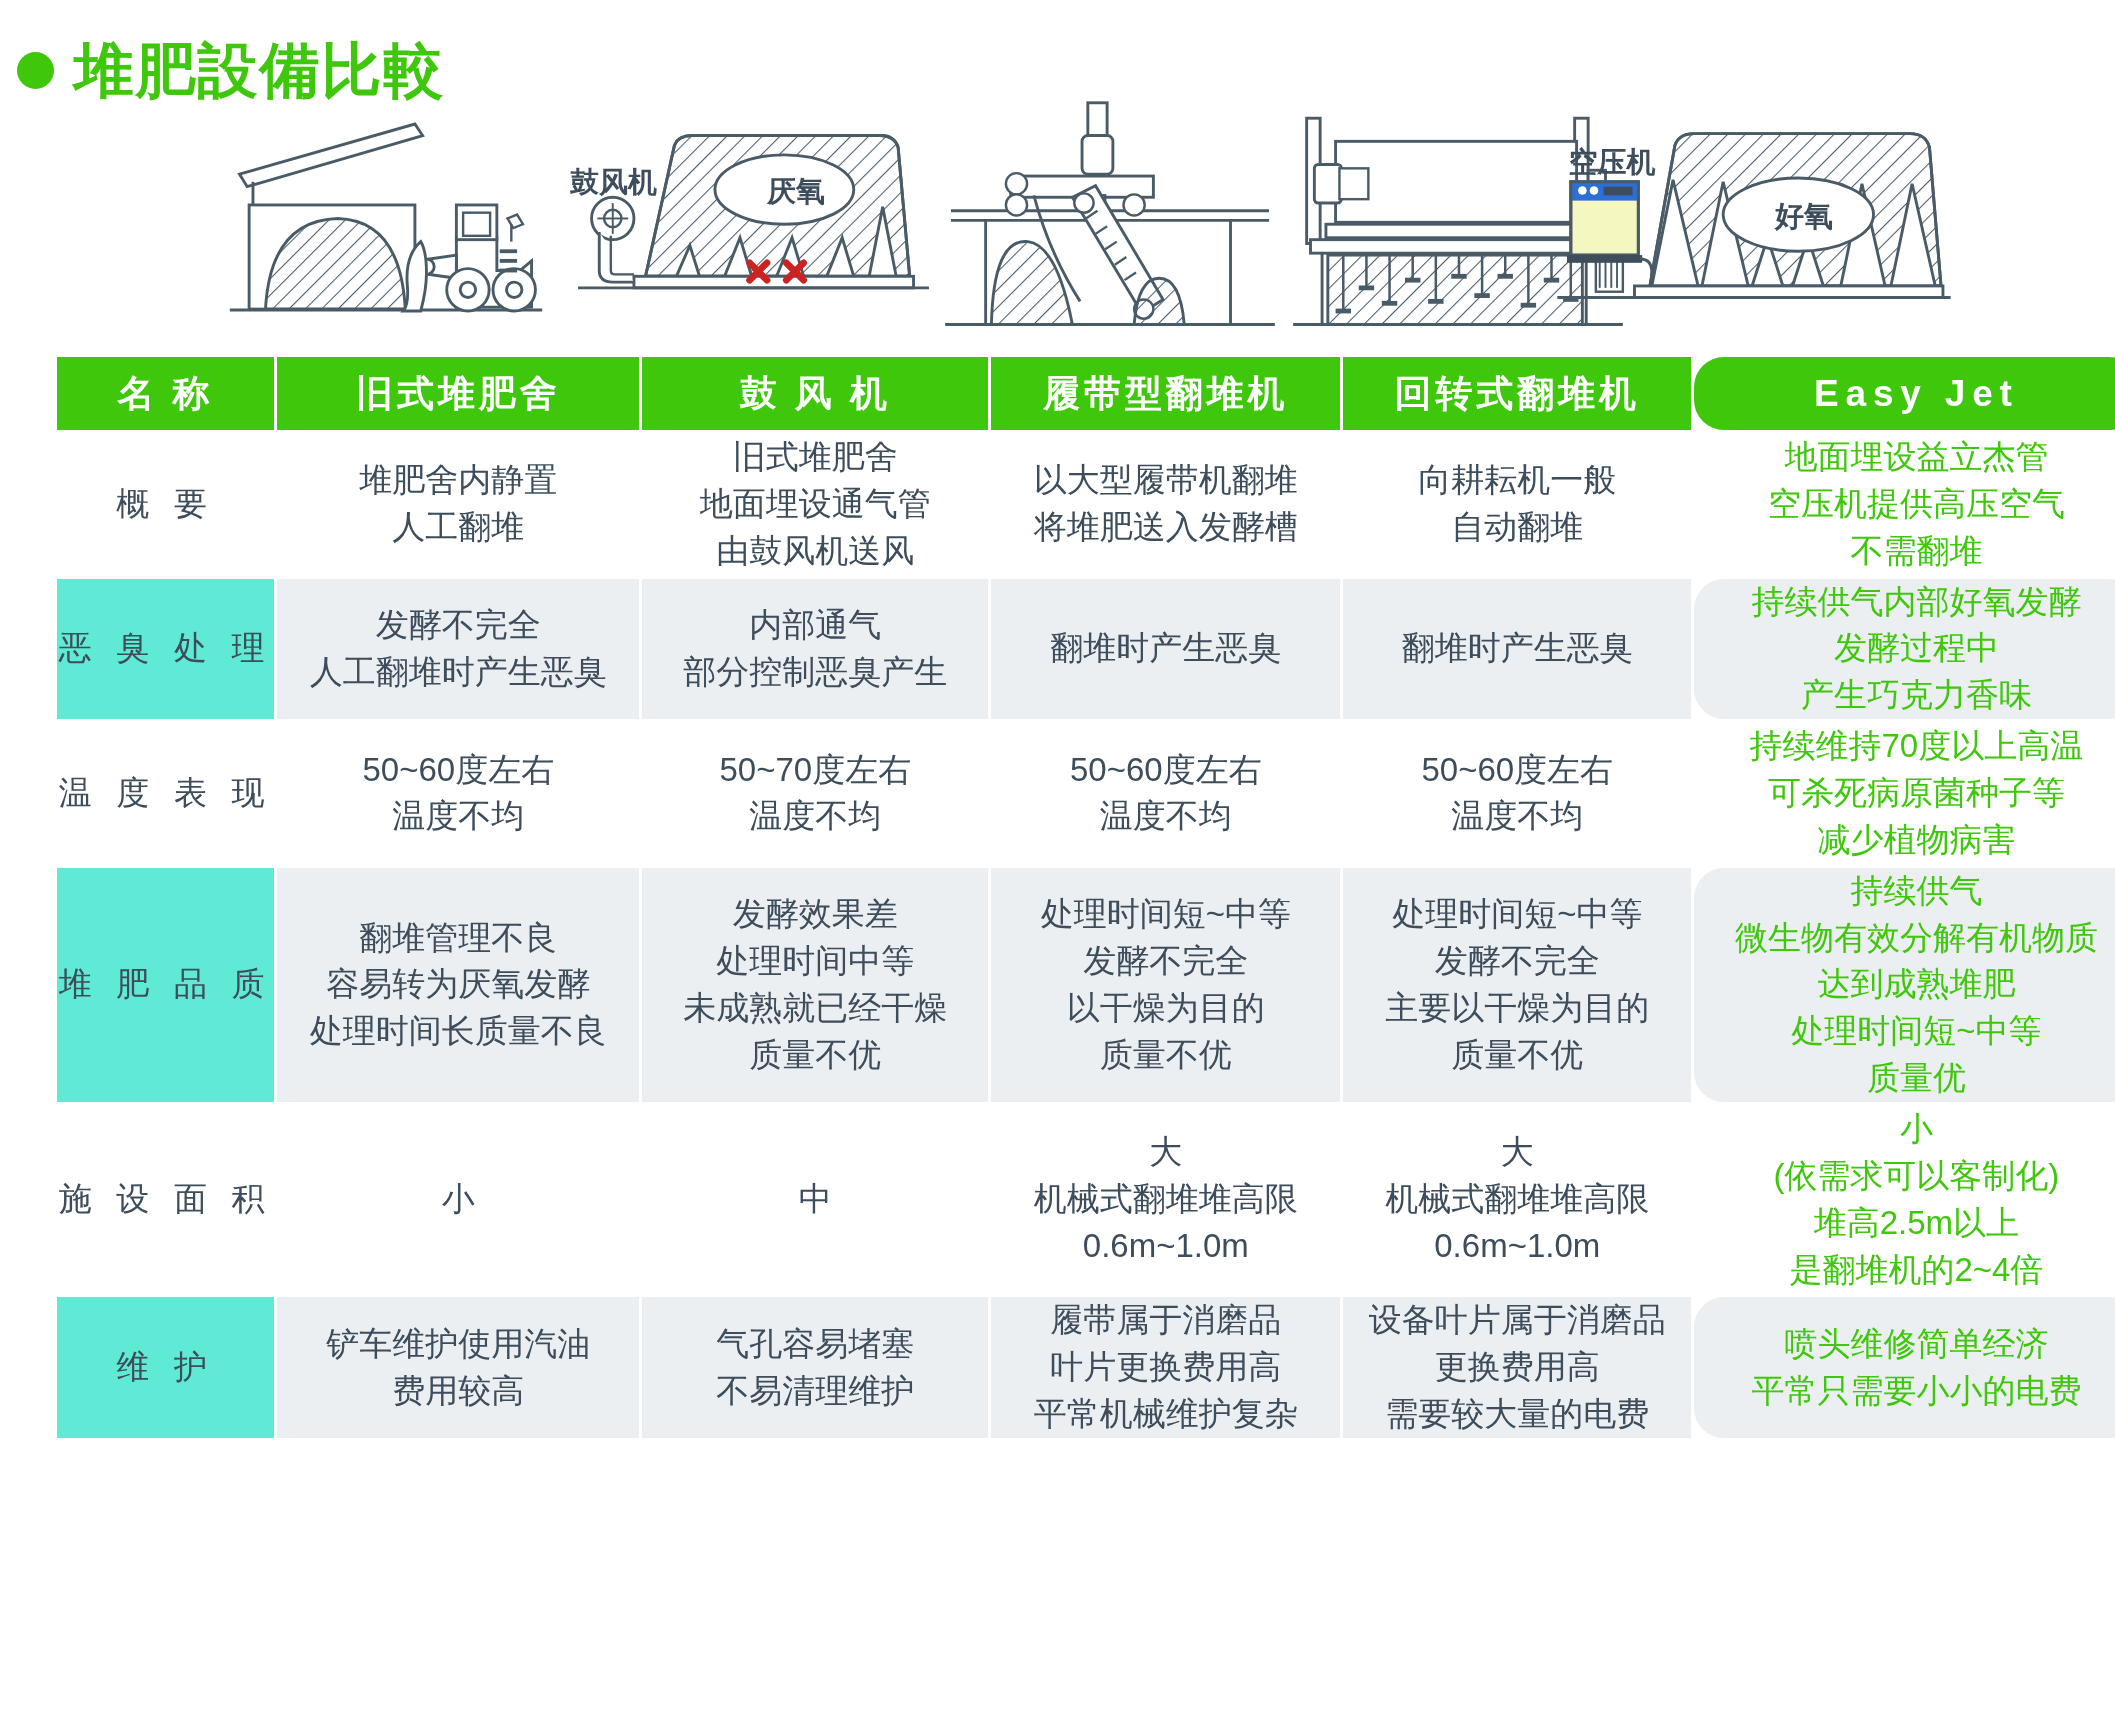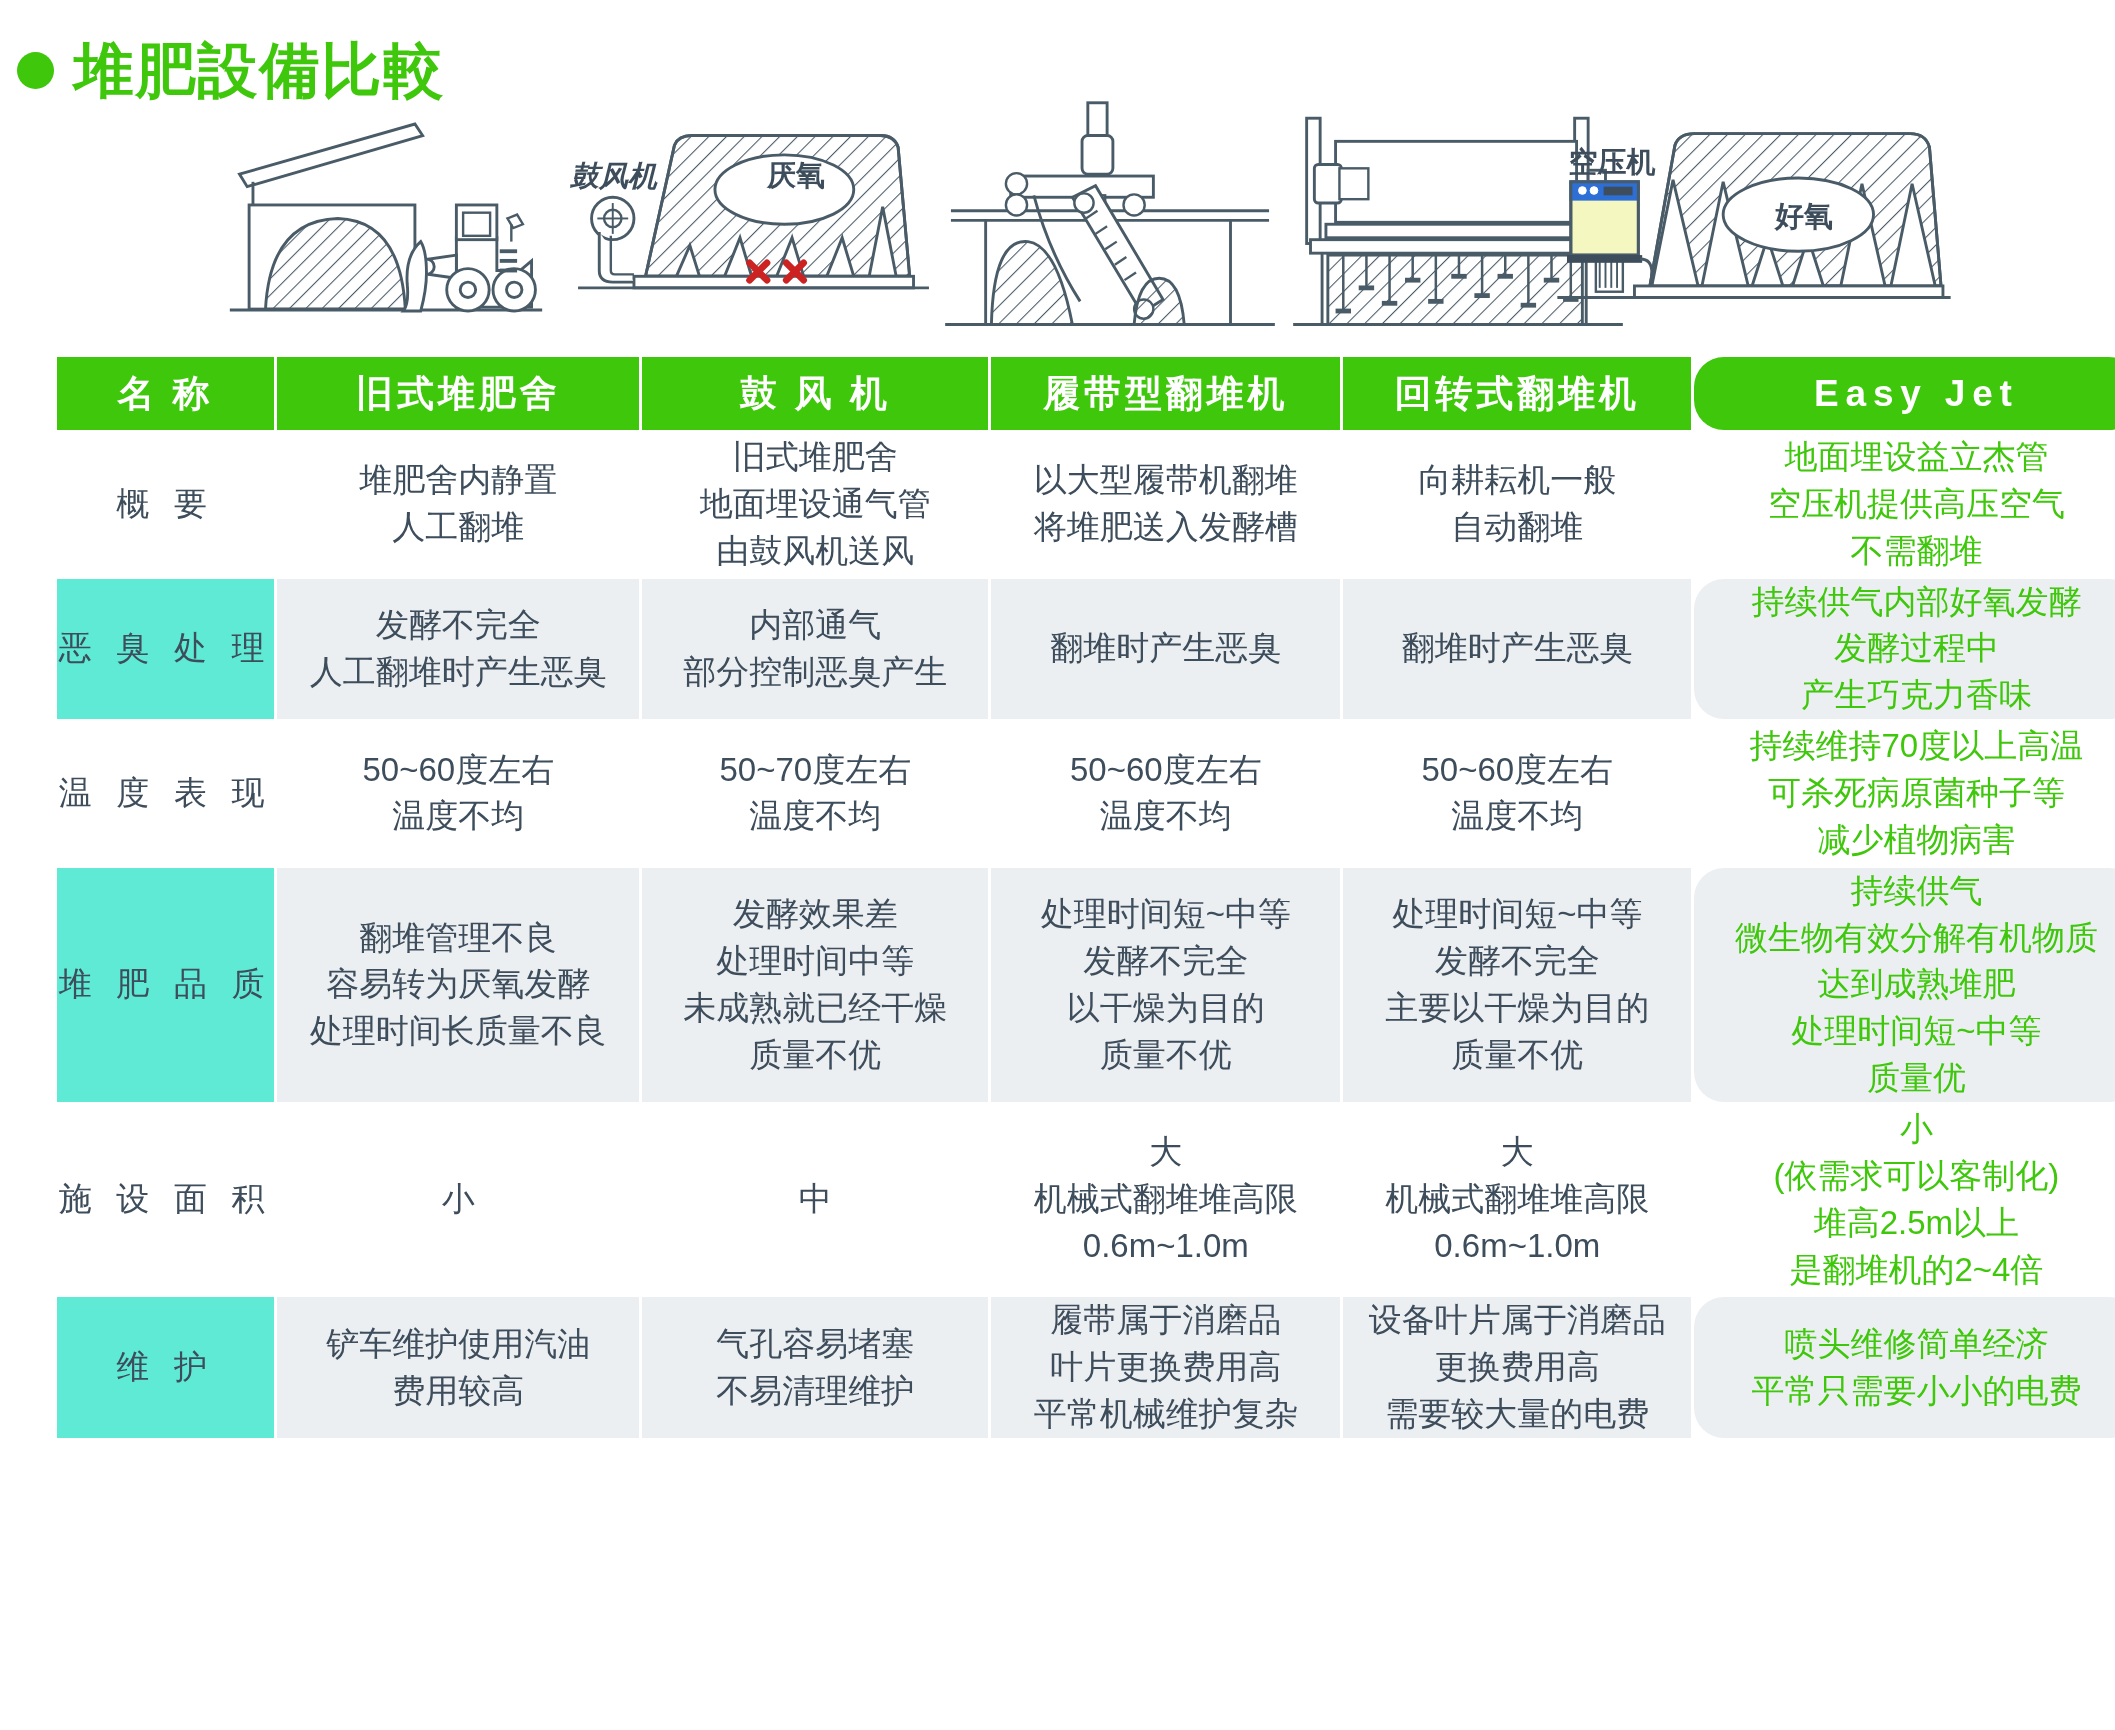--- a/index.html
+++ b/index.html
@@ -125,21 +125,21 @@
         <circle cx="303" cy="200" r="22" fill="#fff"></circle>
           <circle cx="303" cy="200" r="8" fill="#fff"></circle>
 
         <line x1="288" y1="160" x2="306" y2="160" stroke-width="4"></line>
         <line x1="288" y1="170" x2="306" y2="170" stroke-width="4"></line>
         <line x1="288" y1="180" x2="306" y2="180" stroke-width="4"></line>
       </svg>
     </div>
 
     <div class="illus" style="left:570px;">
-      <span class="ill-label" style="left:0px;top:60px;font-style:italic;">鼓风机</span>
+      <span class="ill-label" style="left:0px;top:66px;">鼓风机</span>
       <svg width="367" height="241" viewBox="0 0 380 250" fill="none" stroke="#4a5b68" stroke-width="3" style="margin-left:0">
         <defs>
           <pattern id="hatch2" width="13" height="13" patternTransform="rotate(45)" patternUnits="userSpaceOnUse">
             <line x1="0" y1="0" x2="0" y2="13" stroke="#4a5b68" stroke-width="2.2"></line>
           </pattern>
         </defs>
 
         <path d="M78 186 L108 50 Q112 40 126 40 L322 40 Q336 40 340 52 L352 186 Z" fill="url(#hatch2)"></path>
         <path d="M78 186 L108 50 Q112 40 126 40 L322 40 Q336 40 340 52 L352 186 Z" fill="none"></path>
 
@@ -162,21 +162,21 @@
 
         <line x1="8" y1="198" x2="372" y2="198"></line>
 
         <g stroke="#cc2222" stroke-width="7" stroke-linecap="round">
           <line x1="186" y1="172" x2="204" y2="190"></line>
             <line x1="204" y1="172" x2="186" y2="190"></line>
           <line x1="224" y1="172" x2="242" y2="190"></line>
             <line x1="242" y1="172" x2="224" y2="190"></line>
         </g>
       </svg>
-      <span class="ill-label" style="left:197px;top:59px;font-size:29px;">厌氧</span>
+      <span class="ill-label" style="left:197px;top:75px;font-size:29px;">厌氧</span>
     </div>
 
     <div class="illus" style="left:941px;">
       <svg width="338" height="241" viewBox="0 0 350 250" fill="none" stroke="#4a5b68" stroke-width="3">
         <defs>
           <pattern id="hatch3" width="13" height="13" patternTransform="rotate(45)" patternUnits="userSpaceOnUse">
             <line x1="0" y1="0" x2="0" y2="13" stroke="#4a5b68" stroke-width="2.2"></line>
           </pattern>
         </defs>
 

